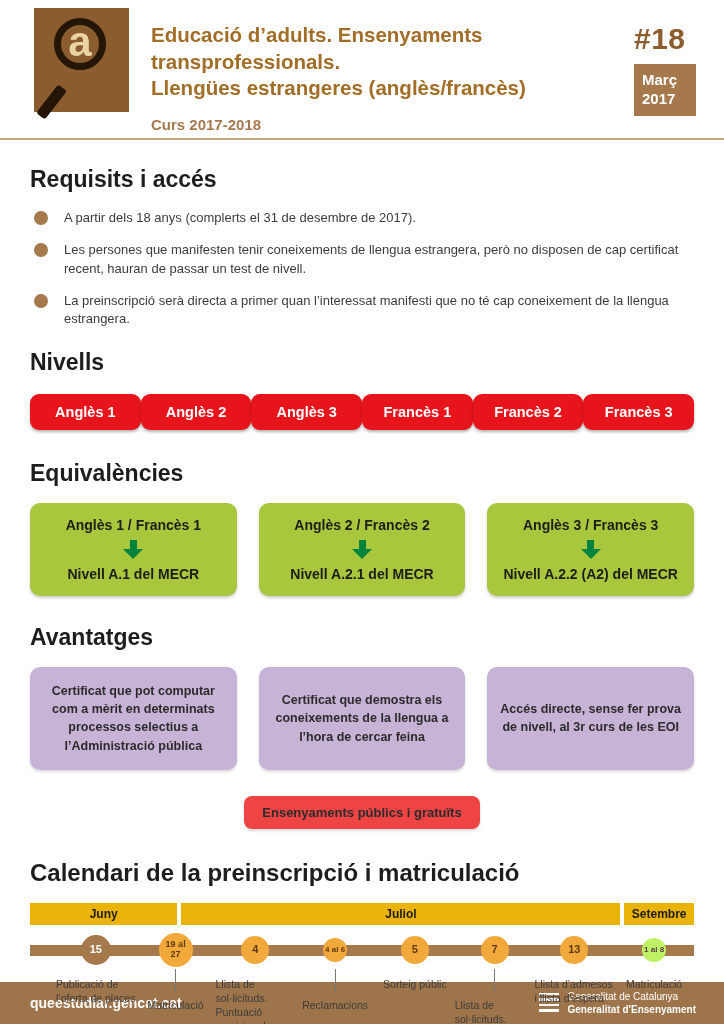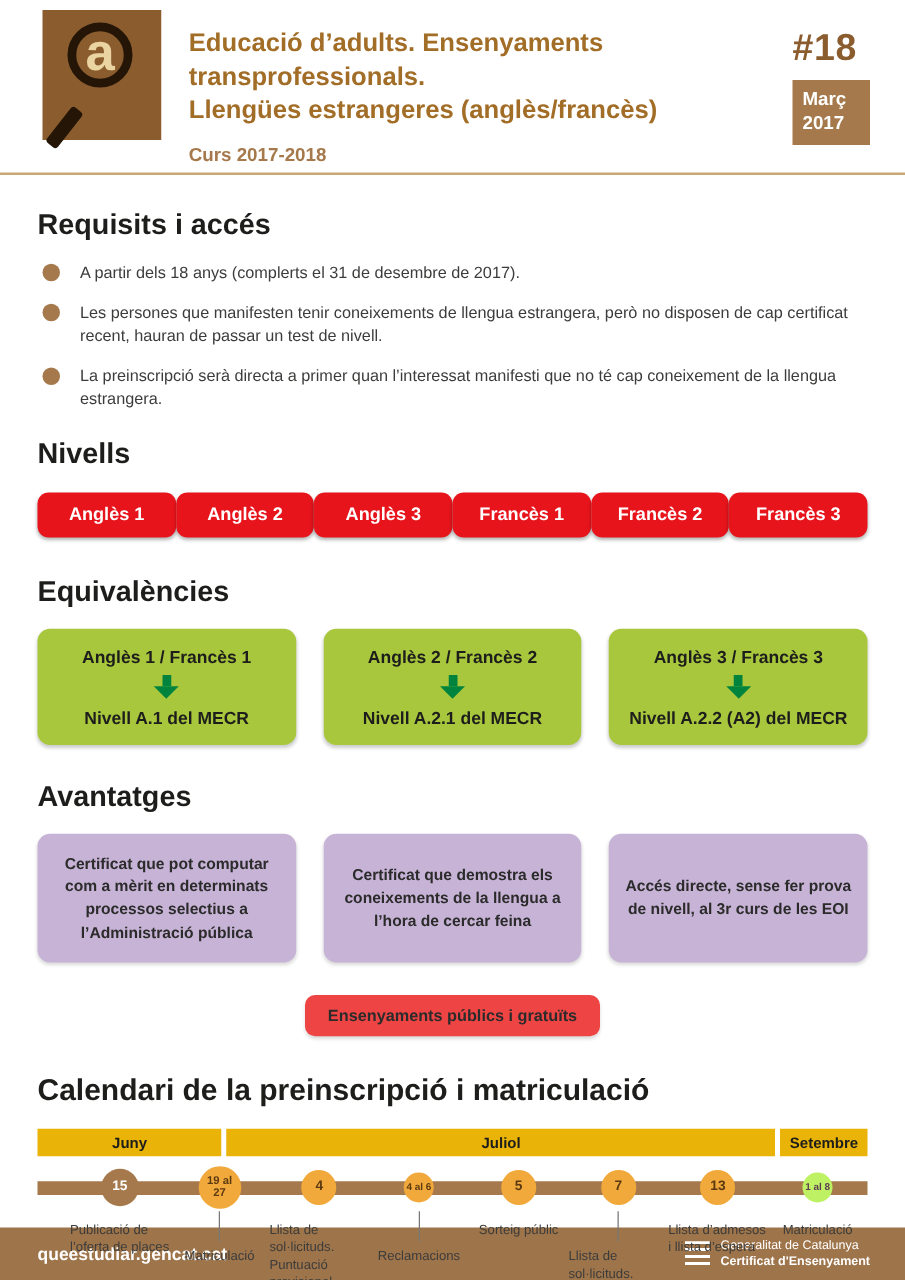--- a/index.html
+++ b/index.html
@@ -320,16 +320,16 @@
     </div>
   </div>
 </div>
 
 <div class="footer">
   <a class="furl" href="#">queestudiar.gencat.cat</a>
   <div class="forg">
     <div class="senyera"></div>
     <div class="forgtext">
       <div class="l1">Generalitat de Catalunya</div>
-      <div class="l2">Certificat d'Ensenyament</div>
+      <div class="l2">Generalitat d'Ensenyament</div>
     </div>
   </div>
 </div>
 
 </body></html>

